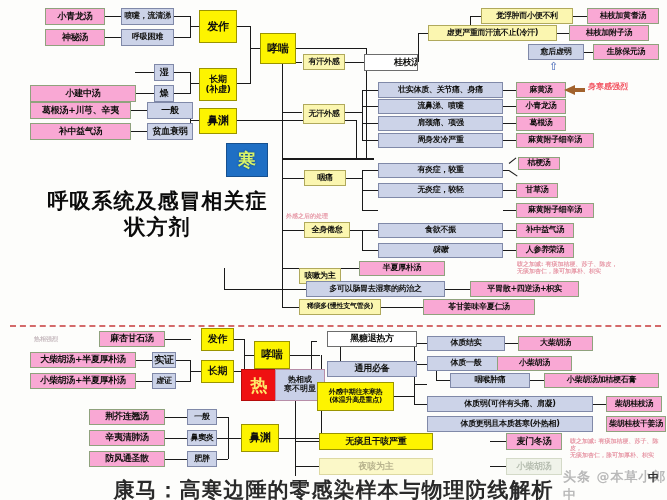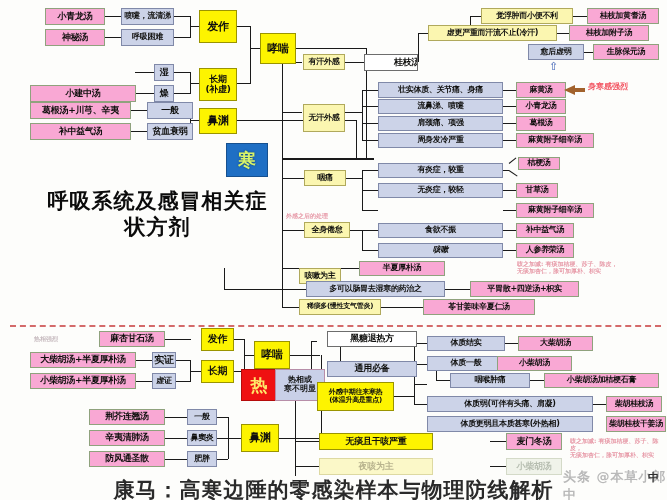--- a/index.html
+++ b/index.html
@@ -207,21 +207,21 @@
   <div class="node yellow" style="left:199px;top:68px;width:38px;height:33px;font-size:9px;white-space:pre-line;">长期
 (补虚)</div>
   <div class="node yellow" style="left:199px;top:108px;width:38px;height:26px;font-size:11px;">鼻渊</div>
   <div class="node yellow" style="left:260px;top:33px;width:36px;height:31px;font-size:11px;">哮喘</div>
 
   <div class="coldbox" style="left:226px;top:143px;width:40px;height:32px;font-size:18px;">寒</div>
 
   <div class="bigtitle" style="left:45px;top:188px;width:225px;font-size:21px;"><span>呼吸系统及感冒相关症状方剂</span></div>
 
   <div class="node paleyellow" style="left:303px;top:54px;width:42px;height:16px;font-size:8px;">有汗外感</div>
-  <div class="node paleyellow" style="left:303px;top:104px;width:42px;height:28px;font-size:8px;">无汗外感</div>
+  <div class="node paleyellow" style="left:303px;top:104px;width:42px;height:20px;font-size:8px;">无汗外感</div>
   <div class="node paleyellow" style="left:304px;top:170px;width:42px;height:16px;font-size:8px;">咽痛</div>
   <div class="node paleyellow" style="left:304px;top:222px;width:46px;height:16px;font-size:8px;">全身倦怠</div>
   <div class="node paleyellow" style="left:299px;top:260px;width:42px;height:16px;font-size:8px;margin-top:8px;">咳嗽为主</div>
   <div class="node paleyellow" style="left:299px;top:299px;width:82px;height:16px;font-size:7px;">稀痰多(慢性支气管炎)</div>
 
   <div class="node white" style="left:364px;top:54px;width:54px;height:17px;font-size:9px;padding-left:32px;">桂枝汤</div>
   <div class="node paleyellow" style="left:481px;top:8px;width:92px;height:16px;font-size:8px;">觉浮肿而小便不利</div>
   <div class="node green" style="left:587px;top:8px;width:72px;height:16px;font-size:8px;">桂枝加黄耆汤</div>
   <div class="node paleyellow" style="left:428px;top:25px;width:129px;height:16px;font-size:8px;">虚更严重而汗流不止(冷汗)</div>
   <div class="node green" style="left:569px;top:25px;width:80px;height:16px;font-size:8px;">桂枝加附子汤</div>

